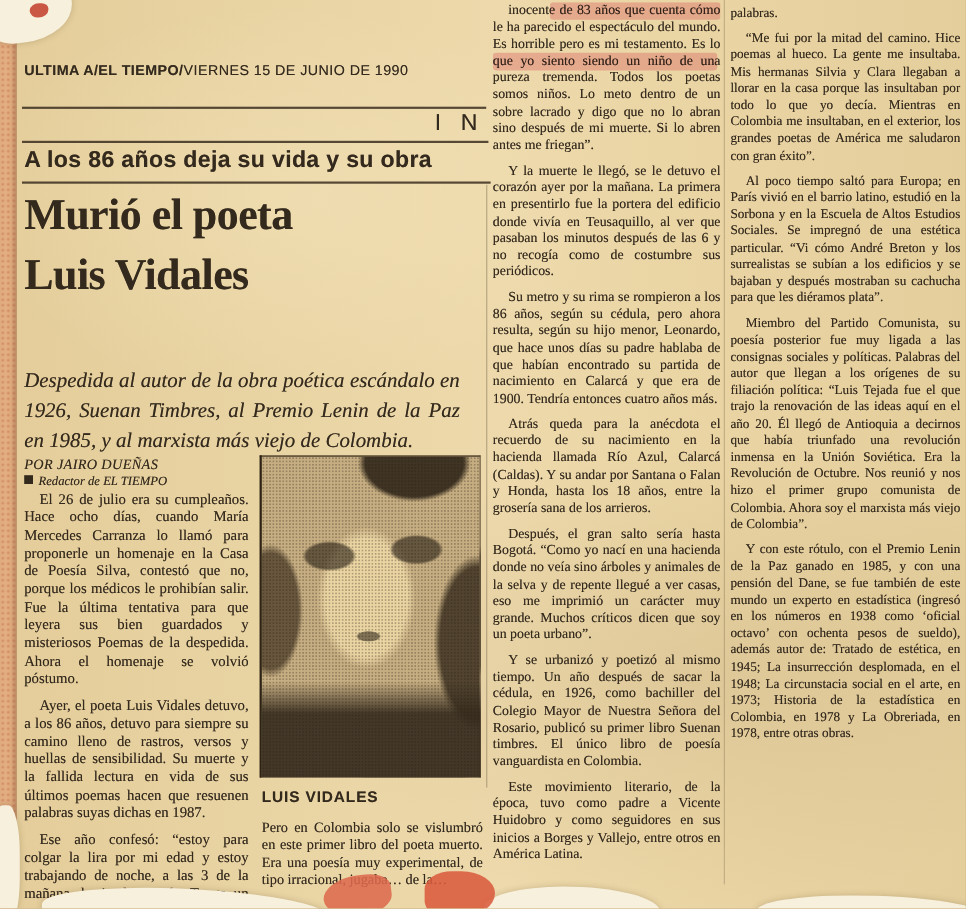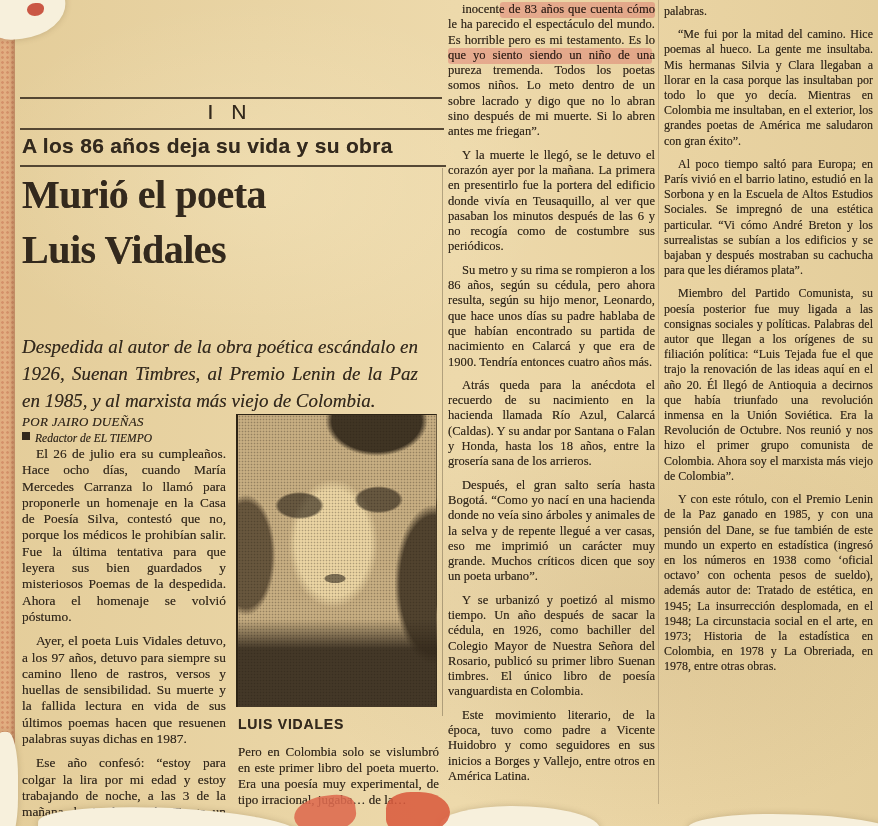--- a/index.html
+++ b/index.html
@@ -21,21 +21,21 @@
     background-size:5px 5px;box-shadow:inset -3px 0 4px rgba(120,70,40,.35);}
   .tear{position:absolute;background:#f7f0dc;box-shadow:0 0 6px rgba(90,70,40,.25);}
   .smudge{position:absolute;opacity:.88;}
   .rule{position:absolute;background:#3a2e20;height:2px;opacity:.85;}
   .vline{position:absolute;width:1px;background:rgba(54,42,29,.32);}
 
   
   .masthead{position:absolute;left:22px;top:56px;width:420px;
     font-family:"Liberation Sans","DejaVu Sans",sans-serif;font-size:13px;letter-spacing:.4px;white-space:nowrap;}
   .masthead .b{font-weight:bold;}
-  .corner{position:absolute;left:20px;top:100px;width:420px;text-align:center;
+  .corner{position:absolute;left:20px;top:100px;width:420px;text-align:right;
     font-family:"Liberation Sans","DejaVu Sans",sans-serif;font-size:21px;letter-spacing:6px;}
 
   .kicker{position:absolute;left:22px;top:134px;width:424px;
     font-family:"Liberation Sans","DejaVu Sans",sans-serif;font-weight:bold;font-size:21px;letter-spacing:.3px;}
 
   .headline{position:absolute;left:22px;top:168px;width:424px;
     font-weight:bold;font-size:40px;line-height:1.37;letter-spacing:-0.5px;}
 
   .deck{position:absolute;left:22px;top:334px;width:396px;
     font-style:italic;font-size:19px;line-height:1.42;text-align:justify;}
@@ -83,20 +83,23 @@
 </style>
 </head>
 <body>
 
 <div id="paper">
 
   <div class="edge-strip"></div>
   <div class="tear" style="left:-12px;top:-16px;width:78px;height:54px;border-radius:0 0 60% 30%;transform:rotate(-6deg);"></div>
   <div class="smudge" style="left:27px;top:3px;width:17px;height:13px;background:#c4412f;border-radius:55% 40% 60% 50%;"></div>
 
+  <div class="masthead ink">
+    <span class="b">ULTIMA A/EL TIEMPO/</span><span>VIERNES 15 DE JUNIO DE 1990</span>
+  </div>
   <div class="rule" style="left:20px;top:97px;width:422px;"></div>
   <div class="corner ink">I N</div>
   <div class="rule" style="left:20px;top:128px;width:424px;"></div>
 
   <div class="kicker ink">A los 86 años deja su vida y su obra</div>
   <div class="rule" style="left:20px;top:165px;width:426px;"></div>
 
   <div class="headline ink">
     <div>Murió el poeta</div>
     <div>Luis Vidales</div>
@@ -113,21 +116,21 @@
   </div>
 
   <div class="photo"></div>
   <div class="caption ink">LUIS VIDALES</div>
 
   <div class="vline" style="left:442px;top:168px;height:548px;"></div>
   <div class="vline" style="left:658px;top:0;height:804px;opacity:.7;"></div>
 
   <div class="col leftcol ink">
     <p>El 26 de julio era su cumpleaños. Hace ocho días, cuando María Mercedes Carranza lo llamó para proponerle un homenaje en la Casa de Poesía Silva, contestó que no, porque los médicos le prohibían salir. Fue la última tentativa para que leyera sus bien guardados y misteriosos Poemas de la despedida. Ahora el homenaje se volvió póstumo.</p>
-    <p>Ayer, el poeta Luis Vidales detuvo, a los 97 años, detuvo para siempre su camino lleno de rastros, versos y huellas de sensibilidad. Su muerte y la fallida lectura en vida de sus últimos poemas hacen que resuenen palabras suyas dichas en 1987.</p>
+    <p>Ayer, el poeta Luis Vidales detuvo, a los 86 años, detuvo para siempre su camino lleno de rastros, versos y huellas de sensibilidad. Su muerte y la fallida lectura en vida de sus últimos poemas hacen que resuenen palabras suyas dichas en 1987.</p>
     <p>Ese año confesó: “estoy para colgar la lira por mi edad y estoy trabajando de noche, a las 3 de la mañana, haciendo poesía. Tengo un libro que ya va bastante avanzado, se llama Poemas de la despedida, para no volver a hacer poesía. Está hecho de la siguiente forma, como…</p>
   </div>
 
   <div class="underphoto ink">
     <p>Pero en Colombia solo se vislumbró en este primer libro del poeta muerto. Era una poesía muy experimental, de tipo irracional, jugaba…  de la…</p>
   </div>
 
   <div class="col midcol ink" style="position:absolute;">
     <div class="hl" style="left:52px;top:0;width:155px;height:16px;"></div>
     <div class="hl" style="left:0;top:46px;width:204px;height:16px;"></div>

